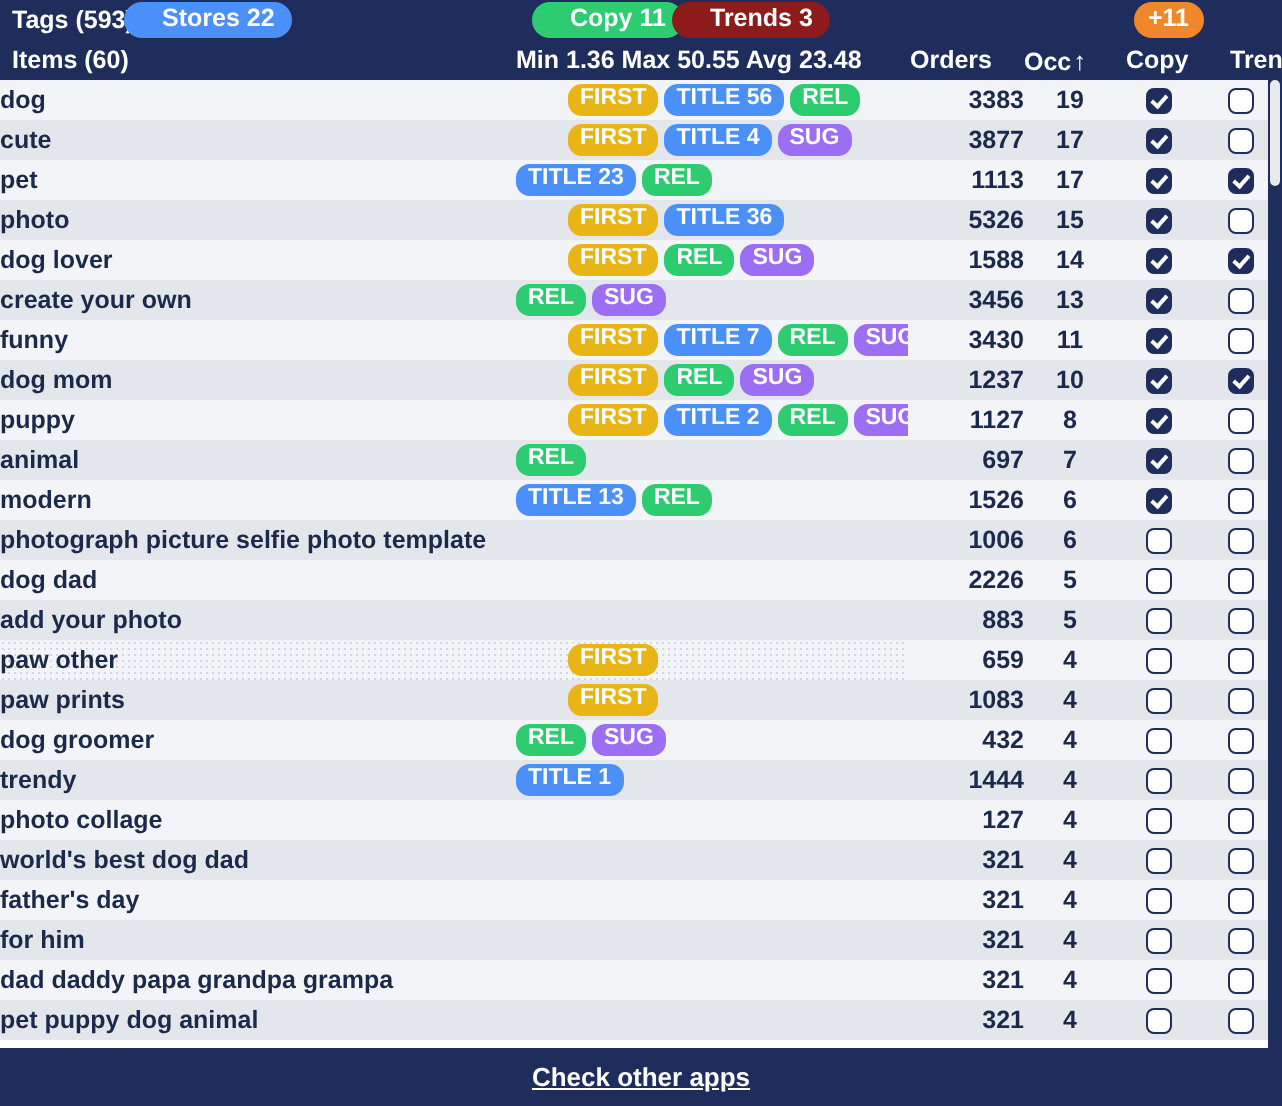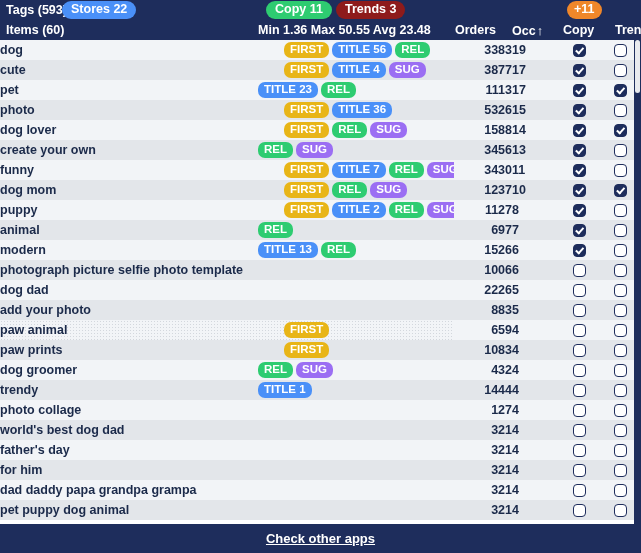--- a/index.html
+++ b/index.html
@@ -45,21 +45,21 @@
 
   .hdr-label {
     font-weight: bold;
     font-size: 12.5px;
     color: #ffffff;
     white-space: nowrap;
   }
   .pill {
     display: inline-block;
     border-radius: 9px;
-    padding: 1px 9px 2px 9px;
+    padding: 1px 9px 2px 19px;
     font-weight: bold;
     font-size: 12.5px;
     color: #ffffff;
     line-height: 15px;
     white-space: nowrap;
   }
   .pill.stores  { background: #4a90f8; }
   .pill.copy    { background: #2ecc71; }
   .pill.trends  { background: #8e1b1b; }
   .pill.plus    { background: #f0872a; border-radius: 10px; padding: 1px 7px 2px 7px;}
@@ -105,21 +105,21 @@
   tr.row-dot  td { background: #f2f4f7; }
   tr.row-dot td.c-name,
   tr.row-dot td.c-badges {
     background-image: radial-gradient(#d3d7dd 0.6px, transparent 0.7px);
     background-size: 3px 3px;
   }
 
   td.c-name   { width: 258px; padding-left: 7px; }
   td.c-badges { width: 196px; text-align: left; }
   td.c-orders { width: 58px; text-align: right; padding-right: 8px; }
-  td.c-occ    { width: 46px; text-align: left; padding-right: 18px; }
+  td.c-occ    { width: 46px; text-align: center; padding-right: 18px; }
   td.c-copy   { width: 42px; text-align: center; }
   td.c-trend  { width: 41px; text-align: center; }
 
   .badge {
     display: inline-block;
     border-radius: 7px;
     padding: 1px 6px 2px 6px;
     font-size: 11.5px;
     font-weight: bold;
     color: #ffffff;
@@ -329,21 +329,21 @@
           </tr>
           <tr class="row-odd">
             <td class="c-name">add your photo</td>
             <td class="c-badges"></td>
             <td class="c-orders">883</td>
             <td class="c-occ">5</td>
             <td class="c-copy"><span class="cbx"></span></td>
             <td class="c-trend"><span class="cbx"></span></td>
           </tr>
           <tr class="row-dot">
-            <td class="c-name">paw animal</td>
+            <td class="c-name">paw other</td>
             <td class="c-badges"><span class="badge first">FIRST</span></td>
             <td class="c-orders">659</td>
             <td class="c-occ">4</td>
             <td class="c-copy"><span class="cbx"></span></td>
             <td class="c-trend"><span class="cbx"></span></td>
           </tr>
           <tr class="row-odd">
             <td class="c-name">paw prints</td>
             <td class="c-badges"><span class="badge first">FIRST</span></td>
             <td class="c-orders">1083</td>

